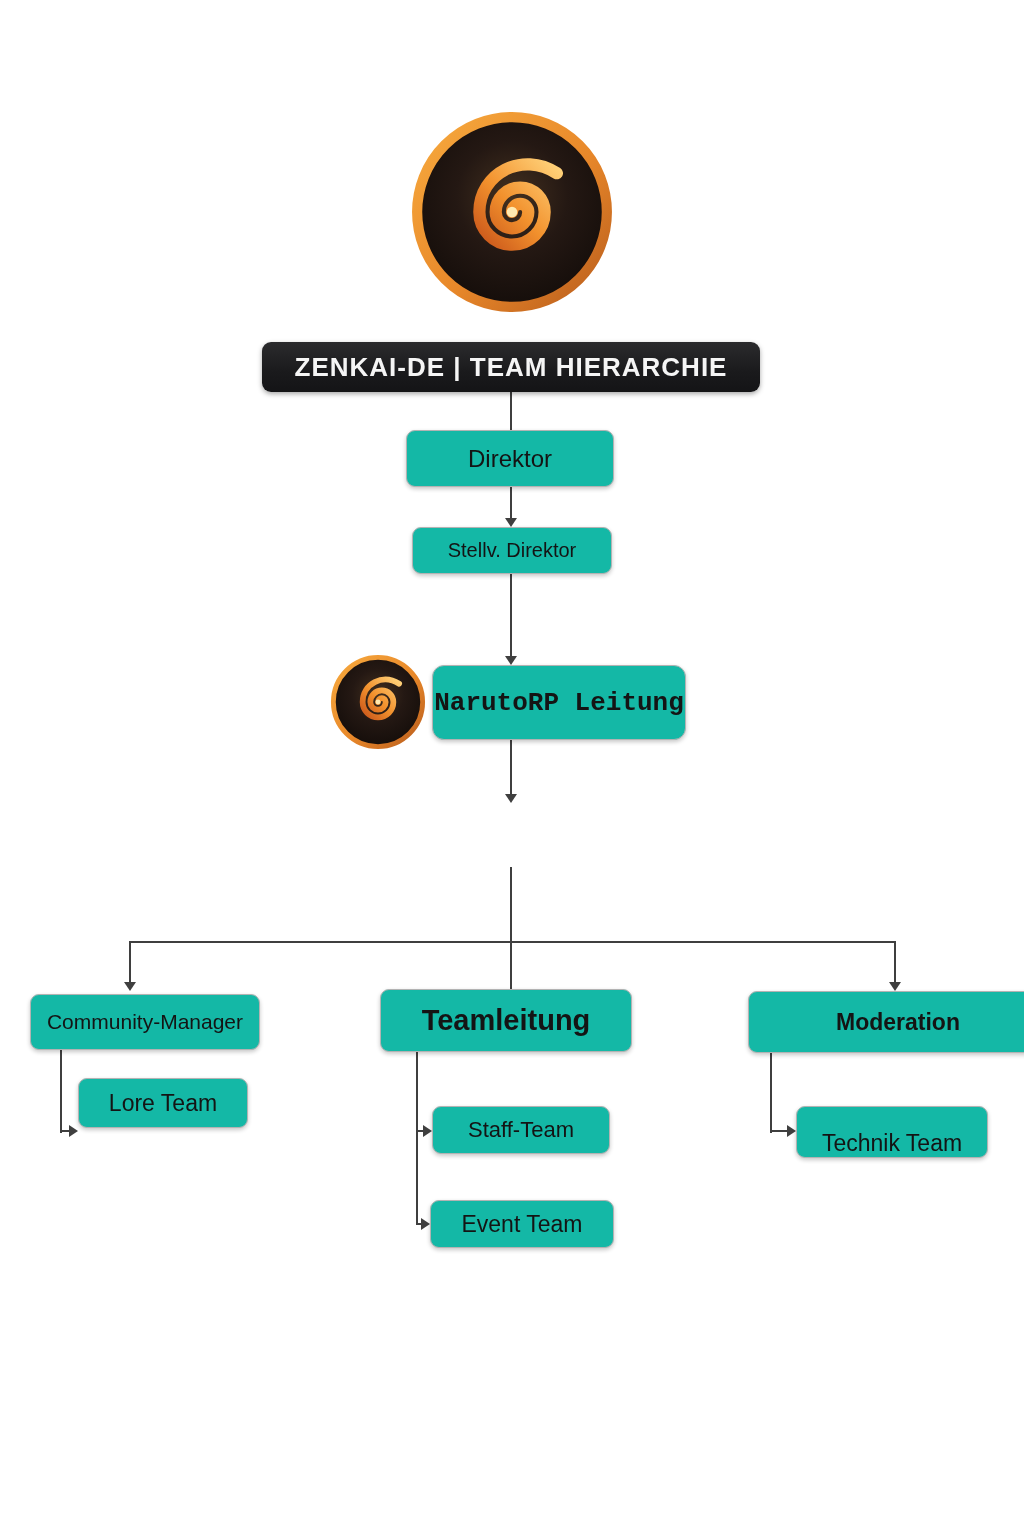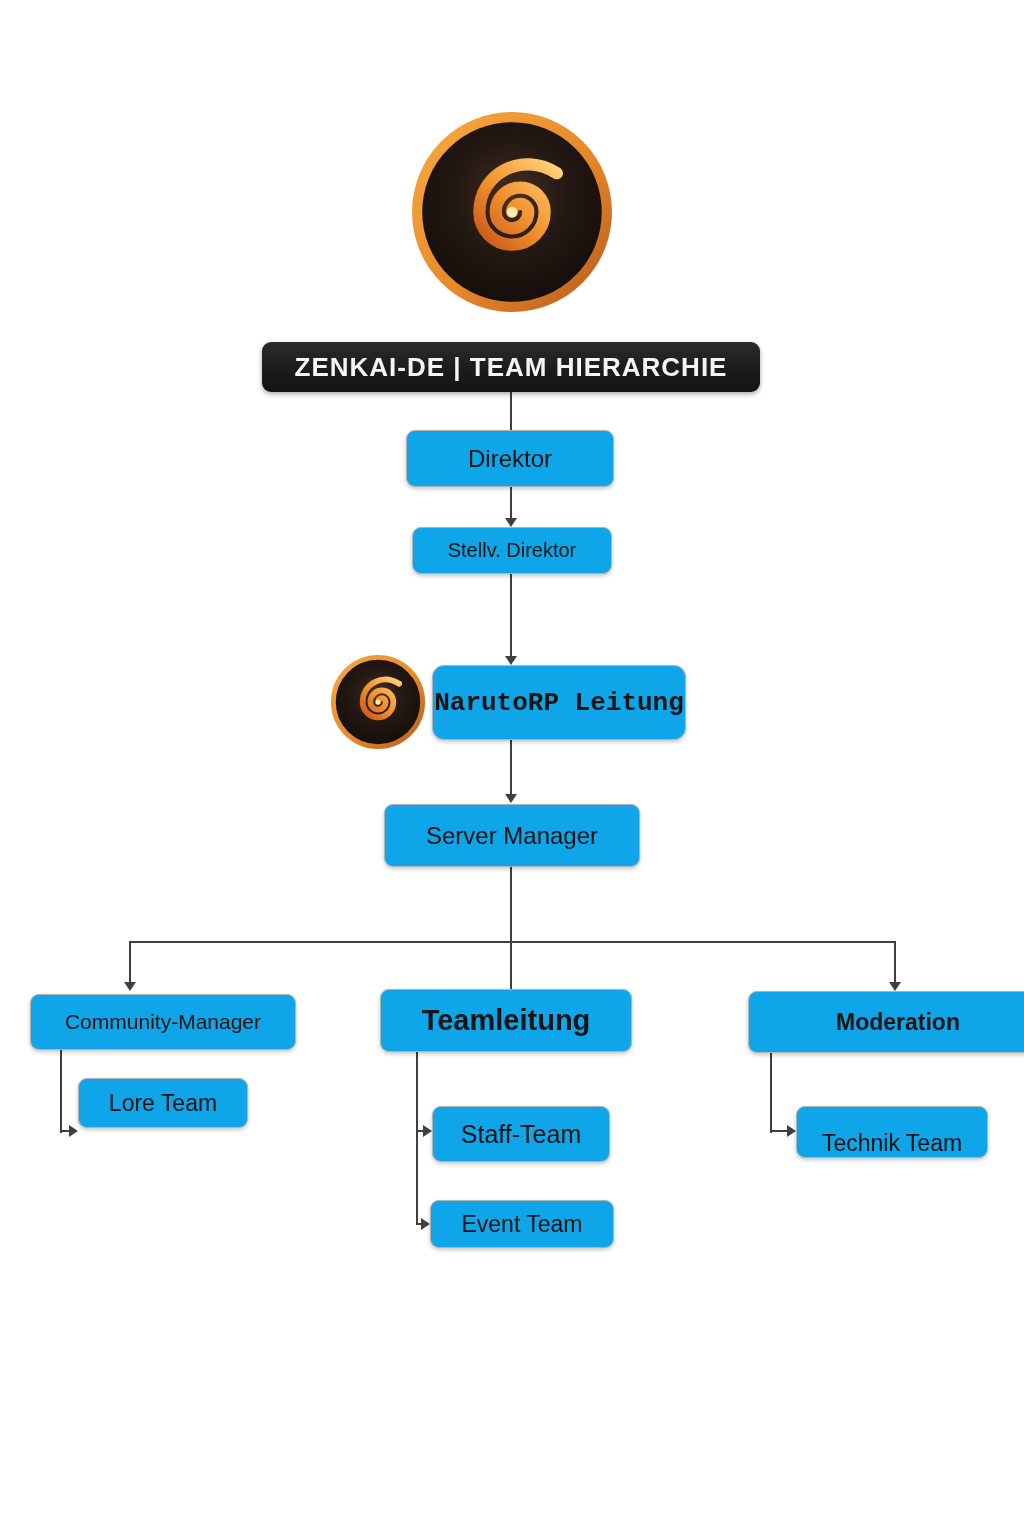--- a/index.html
+++ b/index.html
@@ -37,38 +37,38 @@
   .title-bar span {
     color: #f5f5f5;
     font-size: 26px;
     font-weight: 700;
     letter-spacing: 1px;
     white-space: nowrap;
   }
   
   .node {
     position: absolute;
-    background: #0ea5e9;
+    background: #14b8a6;
     border: 1.5px solid #b3b3b3;
     border-radius: 9px;
     box-shadow: 0 2px 4px rgba(0,0,0,0.22);
     display: flex; align-items: center; justify-content: center;
     color: #141414;
     z-index: 2;
     box-sizing: border-box;
   }
   .n-direktor   { left: 406px; top: 418px; width: 208px; height: 57px; font-size: 24px; font-weight: 500; }
   .n-stellv     { left: 412px; top: 515px; width: 200px; height: 47px; font-size: 20px; font-weight: 500; }
   .n-narutorp   { left: 432px; top: 653px; width: 254px; height: 75px; font-size: 26px; font-weight: 600; border-radius: 12px; font-family: Liberation Mono, monospace; }
   .n-server     { left: 384px; top: 792px; width: 256px; height: 63px; font-size: 24px; font-weight: 500; }
-  .n-community  { left: 30px;  top: 982px; width: 266px; height: 56px; font-size: 21px; font-weight: 500; }
+  .n-community  { left: 30px;  top: 982px; width: 230px; height: 56px; font-size: 21px; font-weight: 500; }
   .n-teamleit   { left: 380px; top: 977px; width: 252px; height: 63px; font-size: 29px; font-weight: 700; }
   .n-moderation { left: 748px; top: 979px; width: 300px; height: 62px; font-size: 23px; font-weight: 700; }
   .n-lore       { left: 78px;  top: 1066px; width: 170px; height: 50px; font-size: 23px; font-weight: 500; }
-  .n-staff      { left: 432px; top: 1094px; width: 178px; height: 56px; font-size: 25px; font-weight: 500; }
+  .n-staff      { left: 432px; top: 1094px; width: 178px; height: 48px; font-size: 22px; font-weight: 500; }
   .n-event      { left: 430px; top: 1188px; width: 184px; height: 48px; font-size: 23px; font-weight: 500; }
   .n-technik    { left: 796px; top: 1094px; width: 192px; height: 52px; font-size: 23px; font-weight: 500; align-items: flex-end; }
   
   .vline { position: absolute; width: 2px;  background: #3f3f3f; z-index: 1; }
   .hline { position: absolute; height: 2px; background: #3f3f3f; z-index: 1; }
   .arrow-down {
     position: absolute; width: 0; height: 0; z-index: 1;
     border-left: 6px solid transparent;
     border-right: 6px solid transparent;
     border-top: 9px solid #3f3f3f;
@@ -172,23 +172,20 @@
   <div class="logo logo-small">
     <svg viewBox="0 0 100 100">
         <use href="#zenkai-spiral"></use>
       </svg>
   </div>
 
   <div class="node n-narutorp">
     <span>NarutoRP Leitung</span>
   </div>
 
-  <div class="node n-server">
-    <span>Server Manager</span>
-  </div>
 
   <div class="node n-community">
     <span>Community-Manager</span>
   </div>
 
   <div class="node n-teamleit">
     <span>Teamleitung</span>
   </div>
 
   <div class="node n-moderation">

